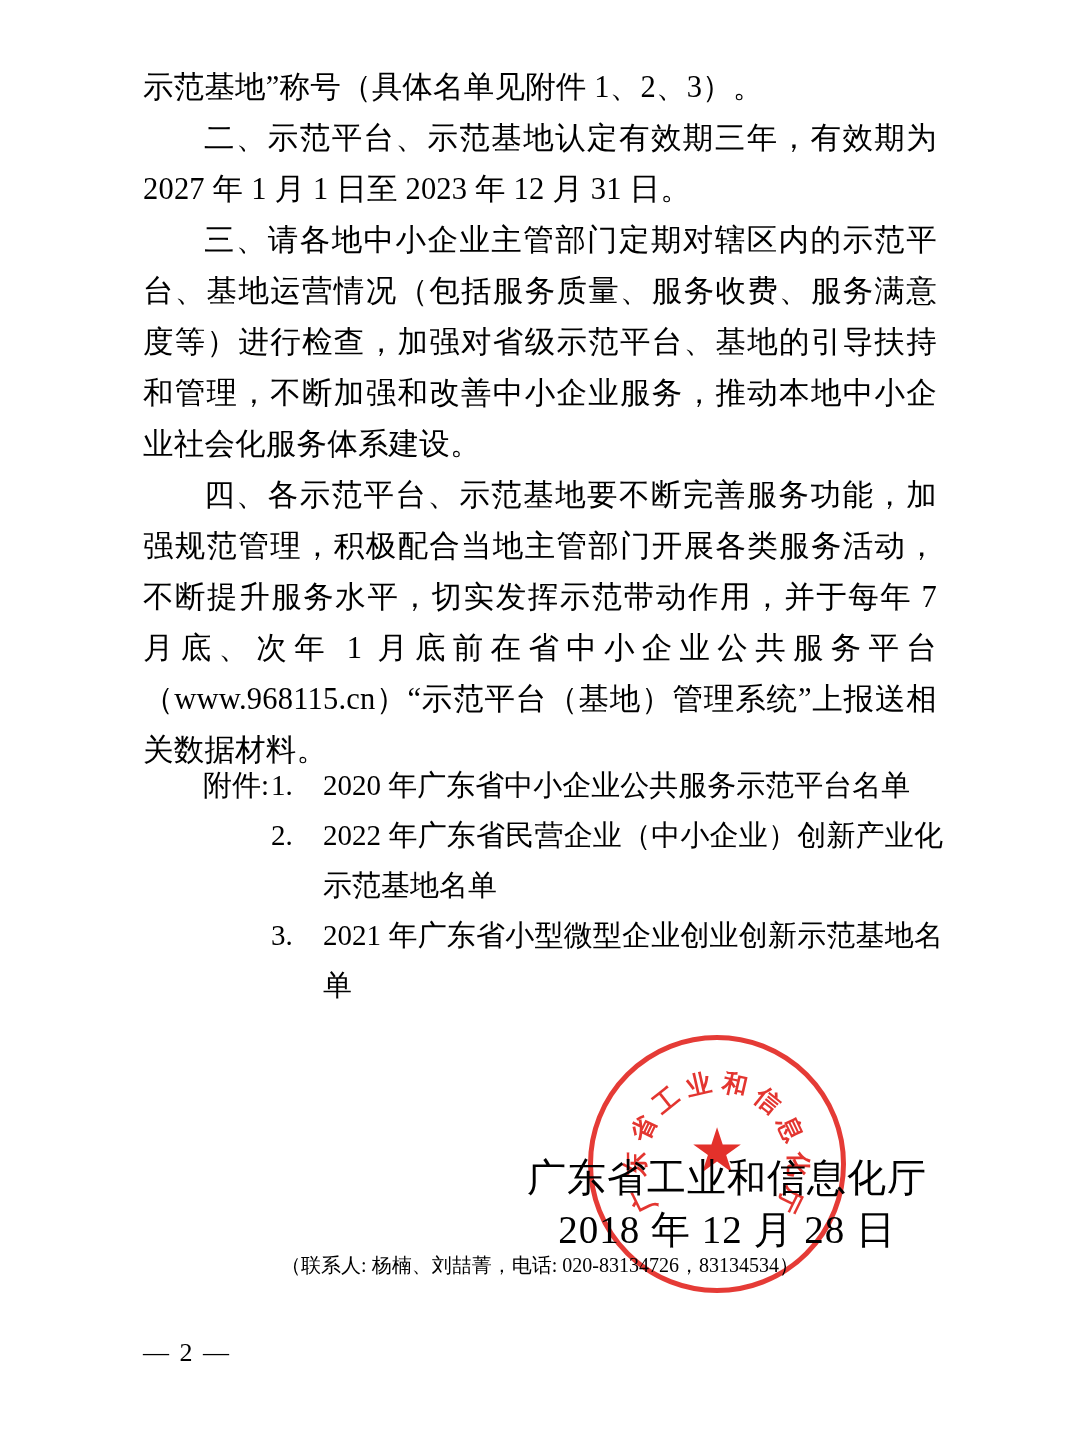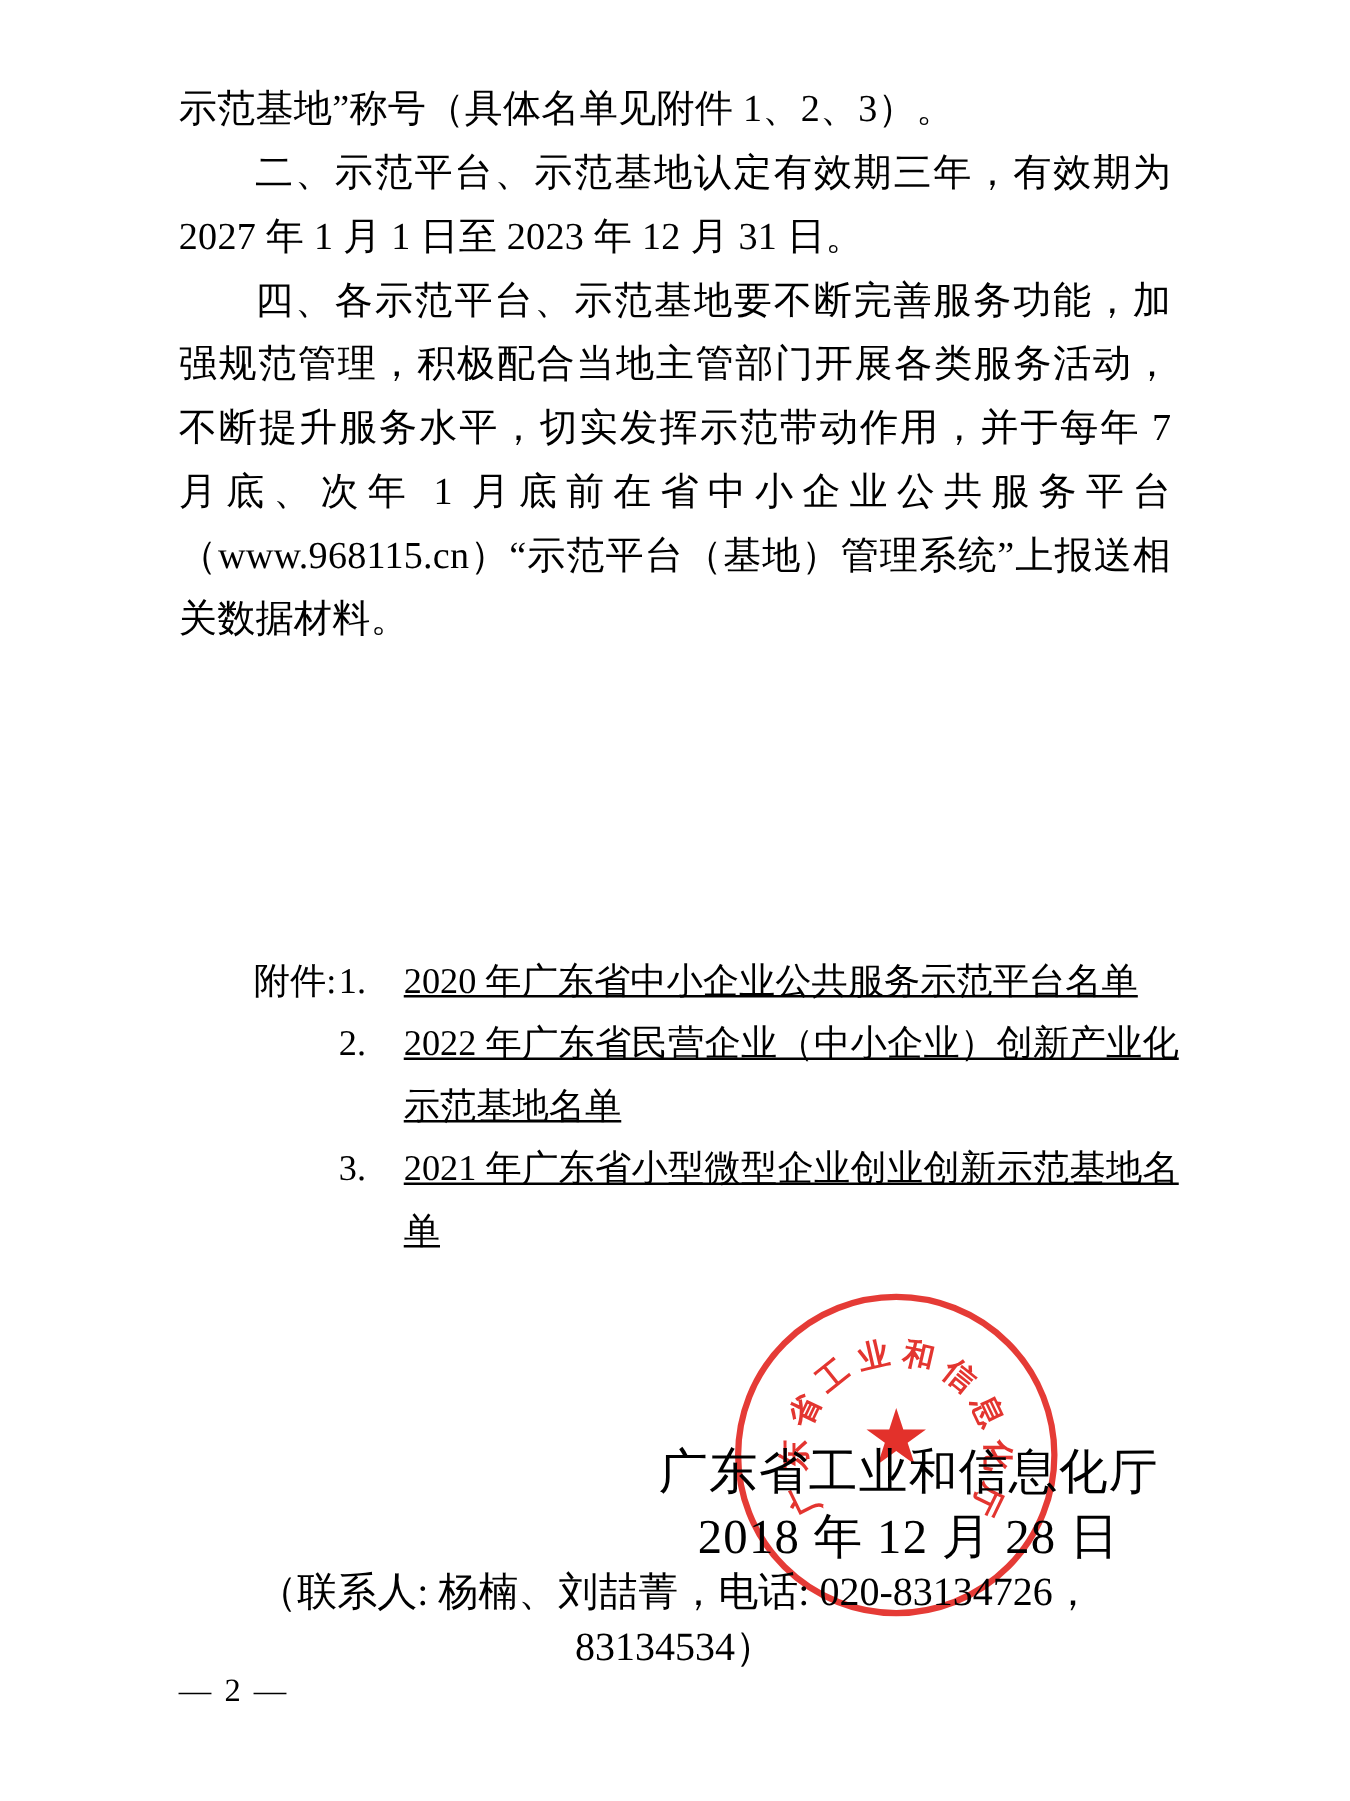--- a/index.html
+++ b/index.html
@@ -62,41 +62,40 @@
     width: 62px;
     flex: 0 0 62px;
     text-align: left;
     padding-left: 10px;
     box-sizing: border-box;
   }
   .att-text {
     flex: 1 1 auto;
     text-align: justify;
     text-justify: inter-character;
-    text-decoration: underline;
   }
   .signature {
     position: absolute;
     right: 143px;
     top: 1152px;
     width: 420px;
     text-align: center;
     font-size: 39px;
     line-height: 52px;
   }
   .sig-line {
     letter-spacing: 1px;
   }
   .contact {
     position: absolute;
     left: 143px;
     top: 1252px;
     width: 794px;
     text-align: center;
-    font-size: 32px;
+    font-size: 20px;
   }
   .page-number {
     position: absolute;
     left: 143px;
     top: 1338px;
     font-size: 26px;
     letter-spacing: 2px;
   }
   
   .seal {
@@ -146,20 +145,21 @@
   }
 </style>
 </head>
 <body>
 
 <div class="page">
 
   <div class="body-text">
     <p class="para">示范基地”称号（具体名单见附件 1、2、3）。</p>
     <p class="para indent">二、示范平台、示范基地认定有效期三年，有效期为 2027 年 1 月 1 日至 2023 年 12 月 31 日。</p>
+    <p class="para indent">三、请各地中小企业主管部门定期对辖区内的示范平台、基地运营情况（包括服务质量、服务收费、服务满意度等）进行检查，加强对省级示范平台、基地的引导扶持和管理，不断加强和改善中小企业服务，推动本地中小企业社会化服务体系建设。</p>
     <p class="para indent">四、各示范平台、示范基地要不断完善服务功能，加强规范管理，积极配合当地主管部门开展各类服务活动，不断提升服务水平，切实发挥示范带动作用，并于每年 7 月底、次年 1 月底前在省中小企业公共服务平台（www.968115.cn）“示范平台（基地）管理系统”上报送相关数据材料。</p>
   </div>
 
   <div class="attachments">
     <div class="att-row">
       <div class="att-label">附件:</div>
       <div class="att-num">1.</div>
       <div class="att-text">2020 年广东省中小企业公共服务示范平台名单</div>
     </div>
     <div class="att-row">

